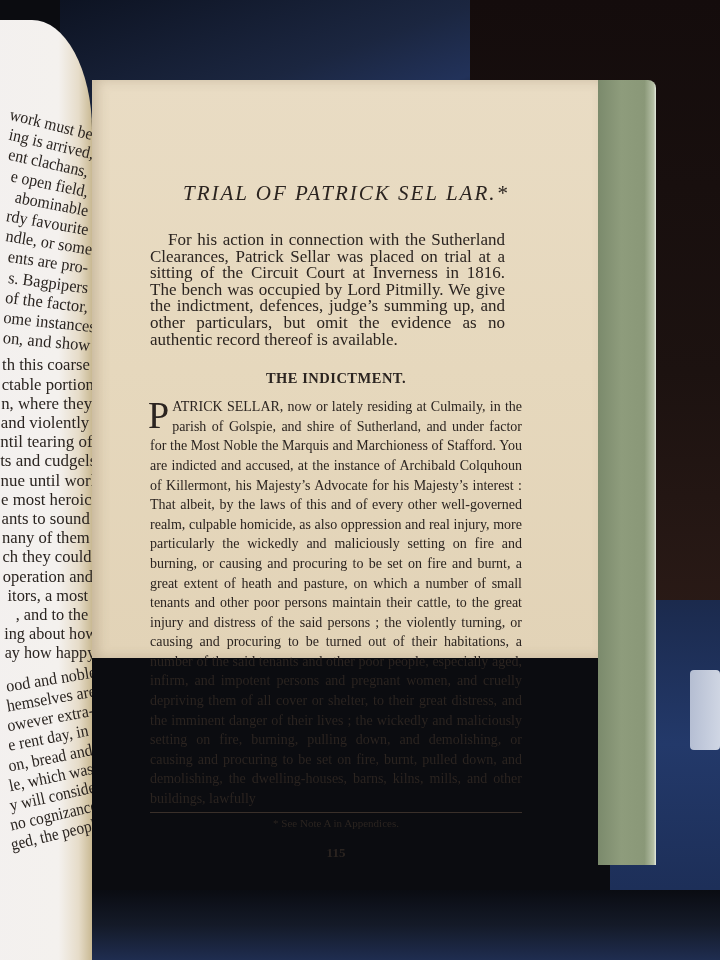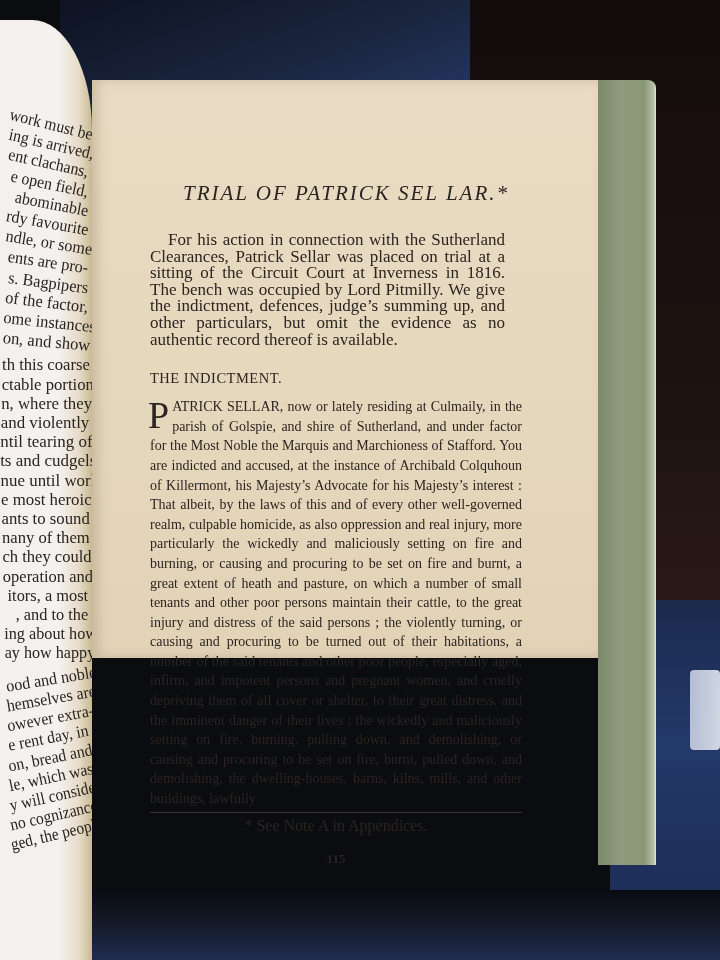--- a/index.html
+++ b/index.html
@@ -68,32 +68,32 @@
     .title {
       font-style: italic; font-size: 21px; letter-spacing: 2px;
       text-align: center; margin: 0 0 18px 0; font-weight: normal;
       position: relative; left: 10px; top: -12px;
     }
     .intro {
       font-size: 17px; line-height: 16.6px; text-align: justify;
       text-indent: 18px; margin: -4px 17px 0 0;
     }
     .section-head {
-      font-size: 14.5px; letter-spacing: .5px; text-align: left;
-      margin: 22px 0 10px 0; font-weight: normal;
+      font-size: 14.5px; letter-spacing: .5px; text-align: center;
+      margin: 22px 0 10px 0; font-weight: bold;
     }
     .body-text {
       font-size: 14px; line-height: 19.6px; text-align: justify; margin: 0;
     }
     .dropcap {
       float: left; font-size: 38px; line-height: 30px;
       margin: 3px 3px 0 -2px;
     }
     .rule { border: 0; border-top: 1px solid #3a302a; margin: 3px 0 4px 0; }
-    .footnote { font-size: 16px; text-align: center; margin: 0; }
+    .footnote { font-size: 11px; text-align: center; margin: 0; }
     .page-number { font-size: 13px; font-weight: bold; text-align: center; margin-top: 16px; }
   </style>
 </head>
 <body>
 
 <div class="bg-denim"></div>
 <div class="bg-dark-right"></div>
 <div class="bg-denim-right"></div>
 <div class="bg-window-glare"></div>
 <div class="bg-denim-bottom"></div>

